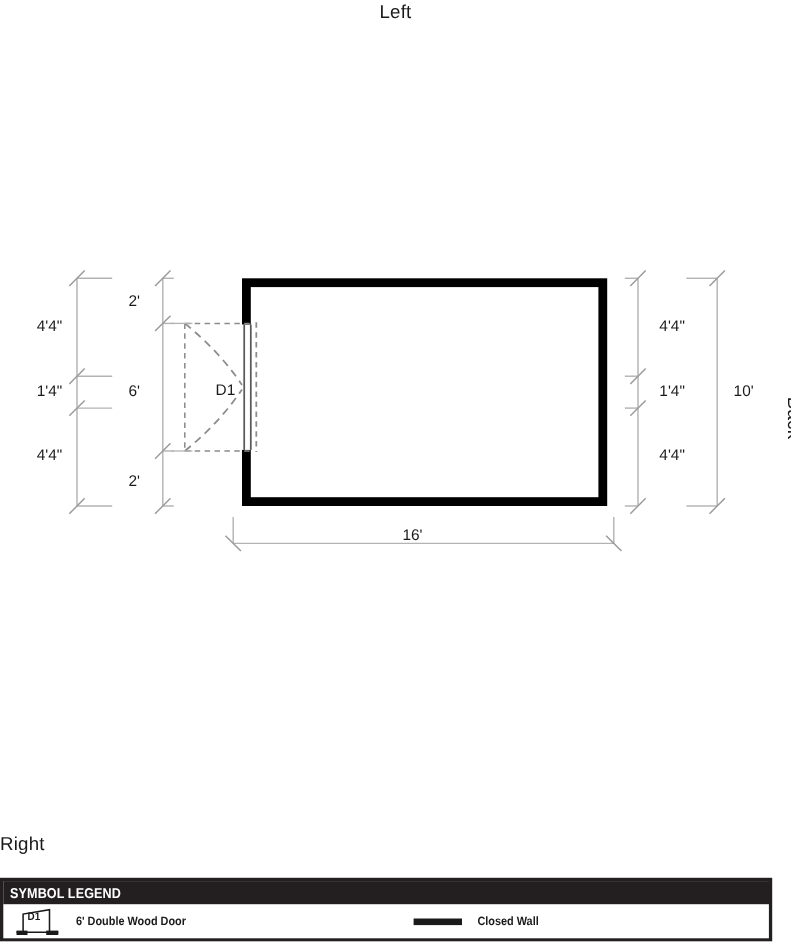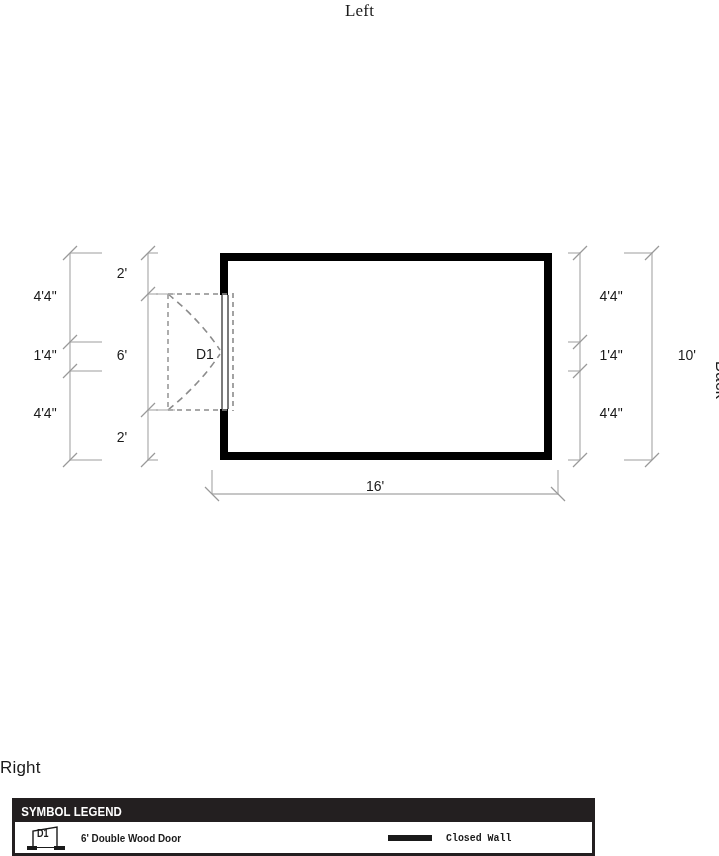--- a/index.html
+++ b/index.html
@@ -17,21 +17,21 @@
   }
 
   
   .orient {
     position: absolute;
     font-size: 17px;
     color: #1a1a1a;
     white-space: nowrap;
     letter-spacing: .2px;
   }
-  #orient-left  { top: 1px;   left: 0; width: 719px; text-align: center; font-family: Liberation Serif, serif; }
+  #orient-left  { top: 1px;   left: 0; width: 719px; text-align: center; }
   #orient-right { top: 758px; left: 0; width: 719px; text-align: left; }
   #orient-back {
     left: 700px; top: 340px; width: 80px;
     transform: rotate(90deg) translate(0, -31px);
     transform-origin: left top;
     text-align: center;
   }
 
   
   #plan-canvas {
@@ -56,23 +56,23 @@
     font-size: 14px;
     color: #1a1a1a;
     left: 196px;
     top: 346px;
     white-space: nowrap;
   }
 
   
   #legend {
     position: absolute;
-    left: 12px;
+    left: 0;
     top: 798px;
-    width: 583px;
+    width: 702px;
     height: 58px;
     box-sizing: border-box;
     border: 3px solid #231f20;
     background: #ffffff;
   }
   #legend-header {
     height: 21px;
     background: #231f20;
     color: #ffffff;
     font-size: 13px;
@@ -91,21 +91,21 @@
     position: relative;
     height: 31px;
   }
   .legend-item {
     position: absolute;
     display: flex;
     align-items: center;
     height: 31px;
   }
   #legend-item-door { left: 8px; top: 0; }
-  #legend-item-wall { left: 373px; top: 0; font-family: Liberation Mono, monospace; }
+  #legend-item-wall { left: 373px; top: 0; }
   .legend-label {
     font-size: 11px;
     font-weight: bold;
     color: #1a1a1a;
     white-space: nowrap;
     transform: scaleX(0.9);
     transform-origin: left center;
   }
   #legend-door-symbol {
     width: 46px;
@@ -226,21 +226,21 @@
 <div class="dim-text" style="left:20px; top:405px; width:50px;">4'4"</div>
 
 <div class="dim-text" style="left:104px; top:265px; width:36px;">2'</div>
 <div class="dim-text" style="left:104px; top:347px; width:36px;">6'</div>
 <div class="dim-text" style="left:104px; top:429px; width:36px;">2'</div>
 
 <div class="dim-text" style="left:586px; top:288px; width:50px;">4'4"</div>
 <div class="dim-text" style="left:586px; top:347px; width:50px;">1'4"</div>
 <div class="dim-text" style="left:586px; top:405px; width:50px;">4'4"</div>
 
-<div class="dim-text" style="left:656px; top:347px; width:40px;text-align:right;">10'</div>
+<div class="dim-text" style="left:656px; top:347px; width:40px;">10'</div>
 
 <div class="dim-text" style="left:355px; top:478px; width:40px;">16'</div>
 
 <div id="door-tag">D1</div>
 
 <div id="legend">
   <div id="legend-header">SYMBOL LEGEND</div>
   <div id="legend-body">
 
     <div class="legend-item" id="legend-item-door">

